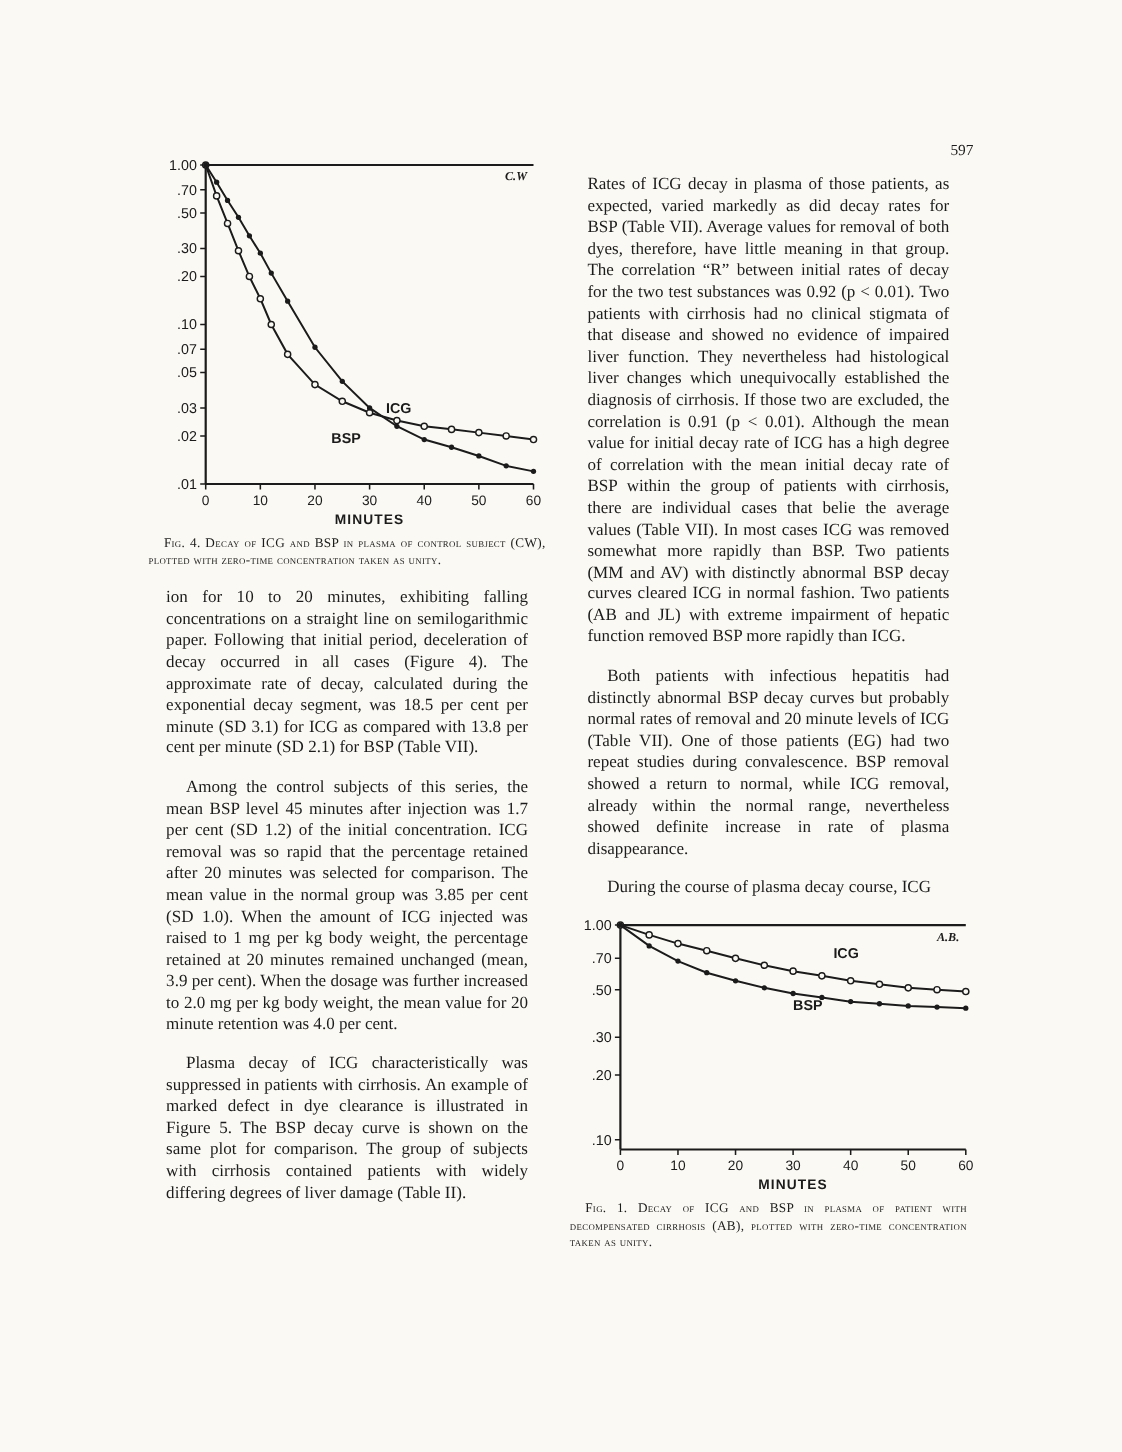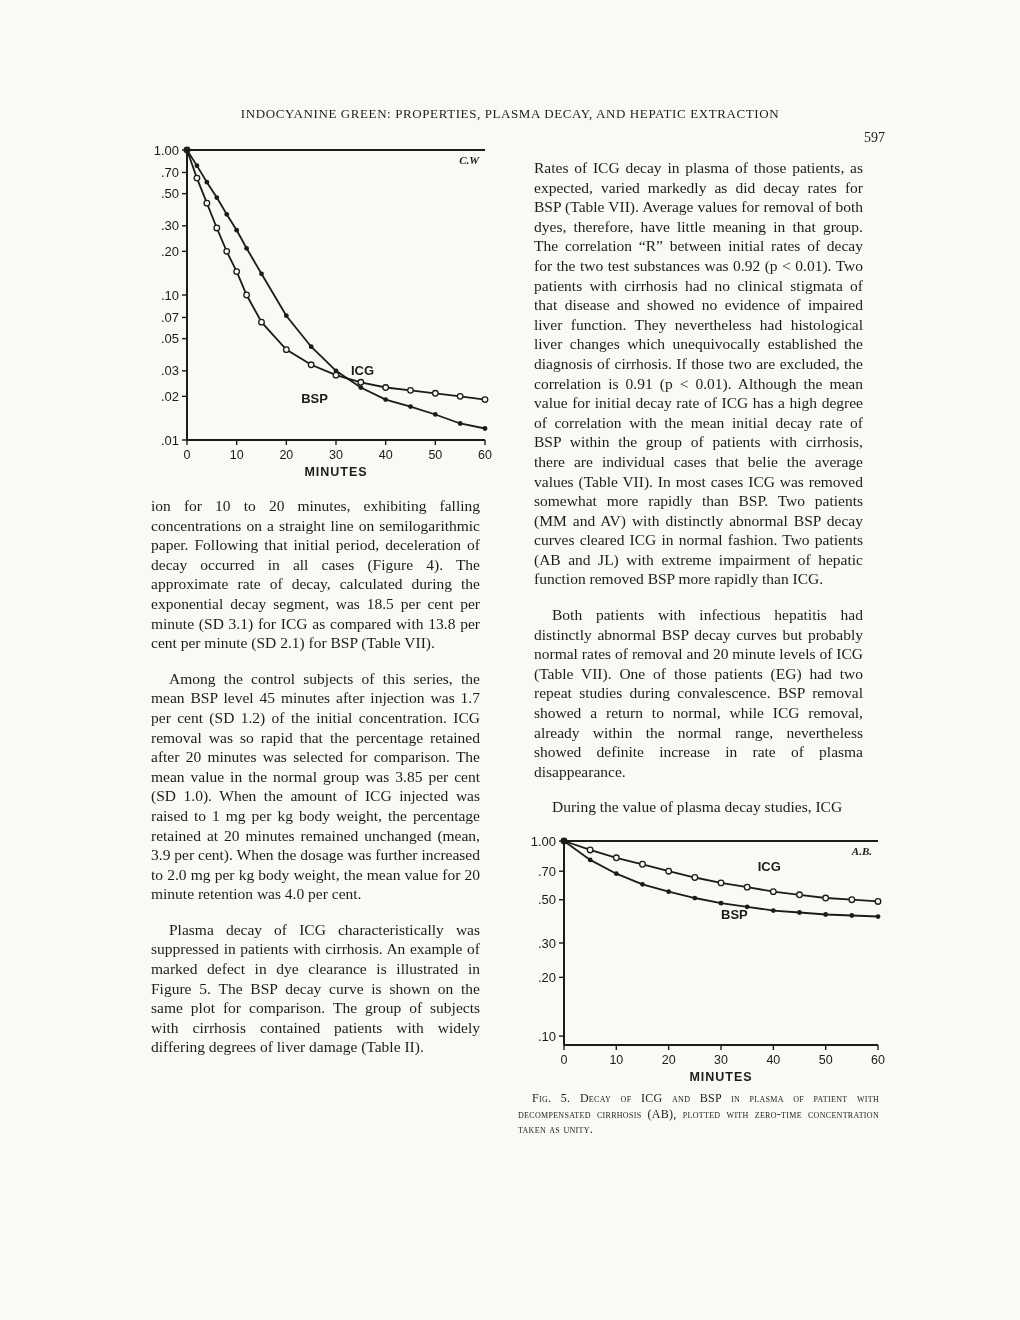--- a/index.html
+++ b/index.html
@@ -35,21 +35,20 @@
   }
   .fig4-wrap{margin-bottom:16px;}
   .fig5-wrap{margin-top:18px;}
 </style>
 </head>
 <body>
 
 <div class="page">
 
   <div class="header">
-    <div class="running-title">INDOCYANINE GREEN: PROPERTIES, PLASMA DECAY, AND HEPATIC EXTRACTION</div>
     <div class="page-number">597</div>
   </div>
 
   <div class="cols">
 
     <div class="col">
       <figure class="fig fig4-wrap">
         <svg width="360" height="338" viewBox="0 0 360 338">
             <line x1="52" y1="8" x2="52" y2="298" stroke="#1b1b1b" stroke-width="2"></line>
             <line x1="52" y1="298" x2="350" y2="298" stroke="#1b1b1b" stroke-width="2"></line>
@@ -124,30 +123,31 @@
             <circle cx="225.83333333333334" cy="245.54946377744903" r="2.4" fill="#1b1b1b"></circle>
             <circle cx="250.66666666666666" cy="257.5807278618398" r="2.4" fill="#1b1b1b"></circle>
             <circle cx="275.5" cy="264.58490640015026" r="2.4" fill="#1b1b1b"></circle>
             <circle cx="300.33333333333337" cy="272.46676743692626" r="2.4" fill="#1b1b1b"></circle>
             <circle cx="325.16666666666663" cy="281.47821391550866" r="2.4" fill="#1b1b1b"></circle>
             <circle cx="350" cy="286.5187193230944" r="2.4" fill="#1b1b1b"></circle>
             <text x="215.9" y="233.16208545537822" text-anchor="start" font-size="13" font-weight="bold" font-family="&quot;Liberation Sans&quot;, sans-serif" fill="#1b1b1b">ICG</text>
             <text x="166.23333333333335" y="260.98548676002065" text-anchor="start" font-size="13" font-weight="bold" font-family="&quot;Liberation Sans&quot;, sans-serif" fill="#1b1b1b">BSP</text>
             <text x="344" y="22" text-anchor="end" font-size="11" font-style="italic" font-weight="bold" font-family="&quot;Liberation Serif&quot;, serif" fill="#1b1b1b">C.W</text>
           </svg>
+        <figcaption>Fig. 4. Decay of ICG and BSP in plasma of control subject (CW), plotted with zero-time concentration taken as unity.</figcaption>
       </figure>
       <p class="body-par noindent">ion for 10 to 20 minutes, exhibiting falling concentrations on a straight line on semilogarithmic paper. Following that initial period, deceleration of decay occurred in all cases (Figure 4). The approximate rate of decay, calculated during the exponential decay segment, was 18.5 per cent per minute (SD 3.1) for ICG as compared with 13.8 per cent per minute (SD 2.1) for BSP (Table VII).</p>
       <p class="body-par">Among the control subjects of this series, the mean BSP level 45 minutes after injection was 1.7 per cent (SD 1.2) of the initial concentration. ICG removal was so rapid that the percentage retained after 20 minutes was selected for comparison. The mean value in the normal group was 3.85 per cent (SD 1.0). When the amount of ICG injected was raised to 1 mg per kg body weight, the percentage retained at 20 minutes remained unchanged (mean, 3.9 per cent). When the dosage was further increased to 2.0 mg per kg body weight, the mean value for 20 minute retention was 4.0 per cent.</p>
       <p class="body-par">Plasma decay of ICG characteristically was suppressed in patients with cirrhosis. An example of marked defect in dye clearance is illustrated in Figure 5. The BSP decay curve is shown on the same plot for comparison. The group of subjects with cirrhosis contained patients with widely differing degrees of liver damage (Table II).</p>
     </div>
 
     <div class="col">
       <p class="body-par noindent">Rates of ICG decay in plasma of those patients, as expected, varied markedly as did decay rates for BSP (Table VII). Average values for removal of both dyes, therefore, have little meaning in that group. The correlation “R” between initial rates of decay for the two test substances was 0.92 (p &lt; 0.01). Two patients with cirrhosis had no clinical stigmata of that disease and showed no evidence of impaired liver function. They nevertheless had histological liver changes which unequivocally established the diagnosis of cirrhosis. If those two are excluded, the correlation is 0.91 (p &lt; 0.01). Although the mean value for initial decay rate of ICG has a high degree of correlation with the mean initial decay rate of BSP within the group of patients with cirrhosis, there are individual cases that belie the average values (Table VII). In most cases ICG was removed somewhat more rapidly than BSP. Two patients (MM and AV) with distinctly abnormal BSP decay curves cleared ICG in normal fashion. Two patients (AB and JL) with extreme impairment of hepatic function removed BSP more rapidly than ICG.</p>
       <p class="body-par">Both patients with infectious hepatitis had distinctly abnormal BSP decay curves but probably normal rates of removal and 20 minute levels of ICG (Table VII). One of those patients (EG) had two repeat studies during convalescence. BSP removal showed a return to normal, while ICG removal, already within the normal range, nevertheless showed definite increase in rate of plasma disappearance.</p>
-      <p class="body-par">During the value of plasma decay studies, ICG</p>
+      <p class="body-par">During the course of plasma decay course, ICG</p>
       <figure class="fig fig5-wrap">
         <svg width="368" height="252" viewBox="0 0 368 252">
             <line x1="46" y1="8" x2="46" y2="212" stroke="#1b1b1b" stroke-width="2"></line>
             <line x1="46" y1="212" x2="360" y2="212" stroke="#1b1b1b" stroke-width="2"></line>
             <line x1="46" y1="8" x2="360" y2="8" stroke="#1b1b1b" stroke-width="2"></line>
             <line x1="41" y1="8" x2="46" y2="8" stroke="#1b1b1b" stroke-width="1.4"></line>
             <text x="38" y="12.5" text-anchor="end" font-size="13" font-family="&quot;Liberation Sans&quot;, sans-serif" fill="#1b1b1b">1.00</text>
             <line x1="41" y1="38.21733061663225" x2="46" y2="38.21733061663225" stroke="#1b1b1b" stroke-width="1.4"></line>
             <text x="38" y="42.71733061663225" text-anchor="end" font-size="13" font-family="&quot;Liberation Sans&quot;, sans-serif" fill="#1b1b1b">.70</text>
             <line x1="41" y1="66.72309753433137" x2="46" y2="66.72309753433137" stroke="#1b1b1b" stroke-width="1.4"></line>
@@ -198,18 +198,18 @@
             <circle cx="229.16666666666669" cy="73.78714755375422" r="2.4" fill="#1b1b1b"></circle>
             <circle cx="255.33333333333331" cy="77.55307961296178" r="2.4" fill="#1b1b1b"></circle>
             <circle cx="281.5" cy="79.50074059873639" r="2.4" fill="#1b1b1b"></circle>
             <circle cx="307.6666666666667" cy="81.49423308230087" r="2.4" fill="#1b1b1b"></circle>
             <circle cx="333.8333333333333" cy="82.50885025834988" r="2.4" fill="#1b1b1b"></circle>
             <circle cx="360" cy="83.53576612377209" r="2.4" fill="#1b1b1b"></circle>
             <text x="239.63333333333335" y="38.21733061663225" text-anchor="start" font-size="13" font-weight="bold" font-family="&quot;Liberation Sans&quot;, sans-serif" fill="#1b1b1b">ICG</text>
             <text x="203" y="85.62771244944345" text-anchor="start" font-size="13" font-weight="bold" font-family="&quot;Liberation Sans&quot;, sans-serif" fill="#1b1b1b">BSP</text>
             <text x="354" y="22" text-anchor="end" font-size="11" font-style="italic" font-weight="bold" font-family="&quot;Liberation Serif&quot;, serif" fill="#1b1b1b">A.B.</text>
           </svg>
-        <figcaption>Fig. 5. Decay of ICG and BSP in plasma of patient with decompensated cirrhosis (AB), plotted with zero-time concentration taken as unity.</figcaption>
+        <figcaption>Fig. 1. Decay of ICG and BSP in plasma of patient with decompensated cirrhosis (AB), plotted with zero-time concentration taken as unity.</figcaption>
       </figure>
     </div>
 
   </div>
 </div>
 
 </body></html>

